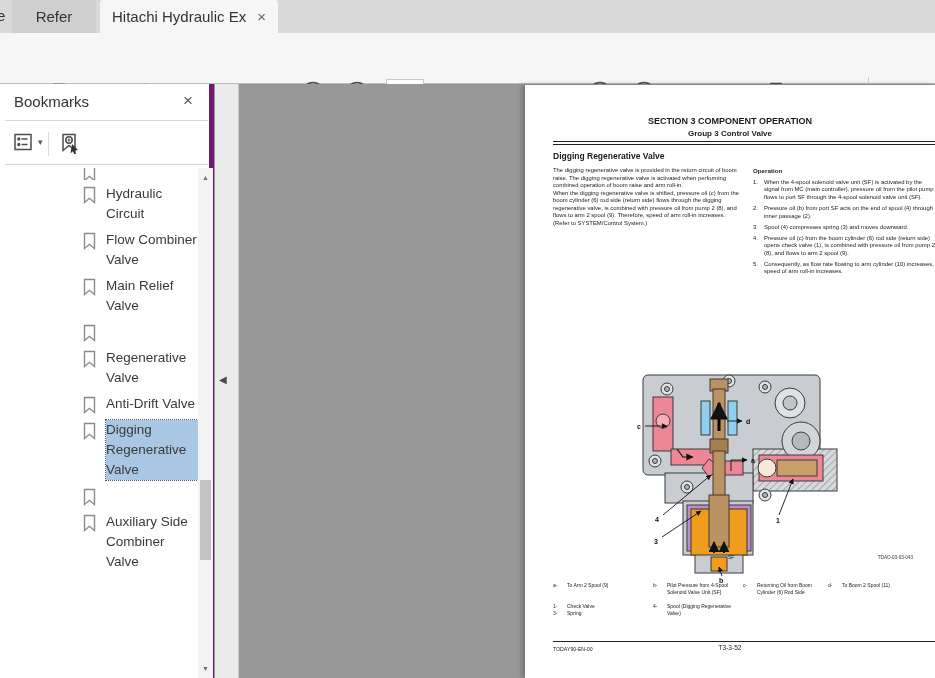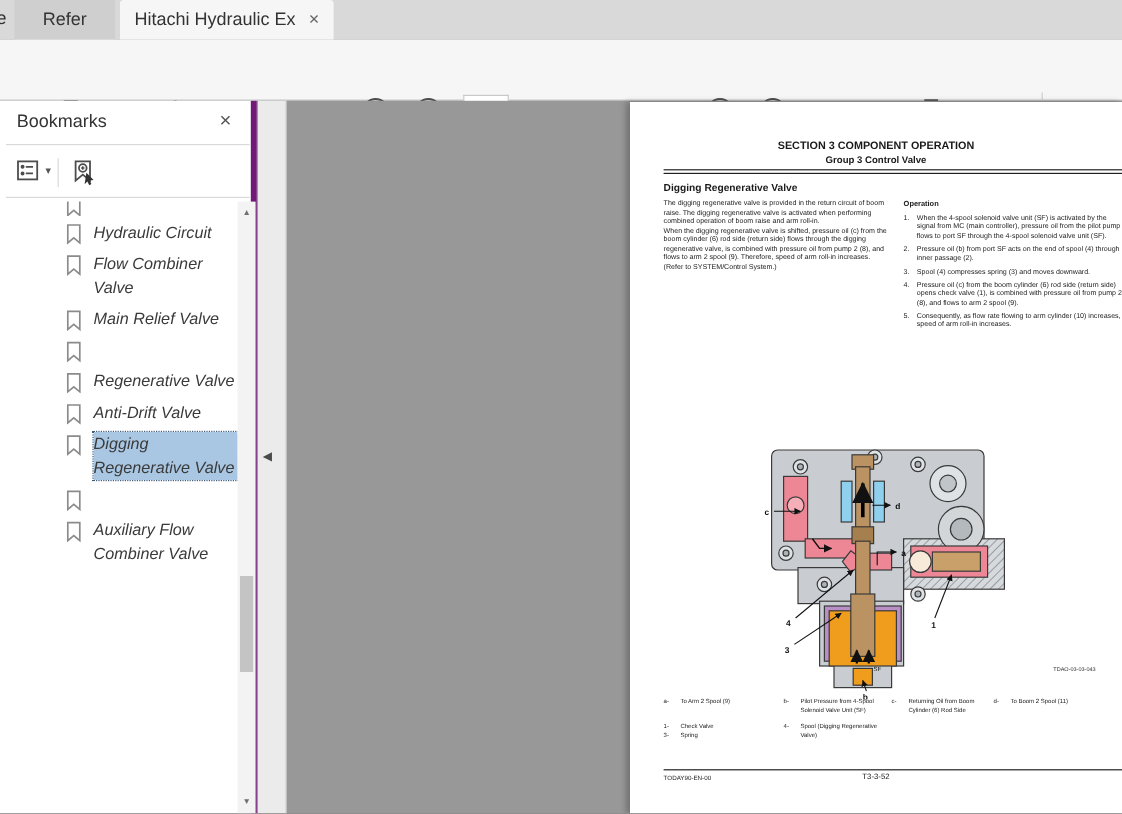--- a/index.html
+++ b/index.html
@@ -39,21 +39,21 @@
            border-right:5px solid #701a75; }
   .panel-title { position:absolute; left:14px; top:9px; font-size:15px; color:#333; }
   .panel-close { position:absolute; left:183px; top:7px; font-size:17px; color:#555; }
   .panel-div1 { position:absolute; left:5px; top:36px; width:203px; height:1px; background:#d9d9d9; }
   .panel-tools { position:absolute; left:0; top:44px; width:214px; height:34px; }
   .panel-div2 { position:absolute; left:5px; top:80px; width:203px; height:1px; background:#d9d9d9; }
   .pt-btn { position:absolute; top:3px; display:flex; align-items:center; gap:4px; }
   .pt-vline { position:absolute; left:48px; top:4px; width:1px; height:24px; background:#d9d9d9; }
 
   .bk-list { position:absolute; left:0; top:84px; width:198px; height:510px; overflow:hidden;
-             padding-left:54px;font-style:italic; }
+             padding-left:82px; }
   .bk-item { display:flex; gap:9px; margin-bottom:6px; }
   .bk-item svg { flex-shrink:0; margin-top:2px; }
   .bk-label { width:122px; font-size:13.5px; line-height:20px; color:#3a3a3a; }
   .bk-item.sel .bk-label { background:#a9c7e2; outline:1px dotted #3c5c77; }
   .bk-partial { height:12px; overflow:hidden; margin-bottom:4px; }
   .bk-partial svg { margin-top:-8px; }
 
   .scrollbar { position:absolute; left:198px; top:84px; width:15px; height:510px; background:#f3f3f3; }
   .sb-up, .sb-down { position:absolute; left:0; width:15px; height:15px; display:flex; align-items:center;
                      justify-content:center; font-size:7px; color:#707070; }
@@ -289,21 +289,21 @@
       </div>
       <div class="bk-item">
         <svg width="15" height="18" viewBox="0 0 15 18" fill="none" stroke="#8b8b8b" stroke-width="1.4">
             <path d="M2.5 1.5 h10 v15 l-5-4.2 -5 4.2 z"></path>
           </svg>
       </div>
       <div class="bk-item">
         <svg width="15" height="18" viewBox="0 0 15 18" fill="none" stroke="#8b8b8b" stroke-width="1.4">
             <path d="M2.5 1.5 h10 v15 l-5-4.2 -5 4.2 z"></path>
           </svg>
-        <span class="bk-label">Auxiliary Flow Combiner Valve</span>
+        <span class="bk-label">Auxiliary Side Combiner Valve</span>
       </div>
     </div>
 
     <div class="scrollbar">
       <div class="sb-up">▲</div>
       <div class="sb-thumb"></div>
       <div class="sb-down">▼</div>
     </div>
   </div>
 

